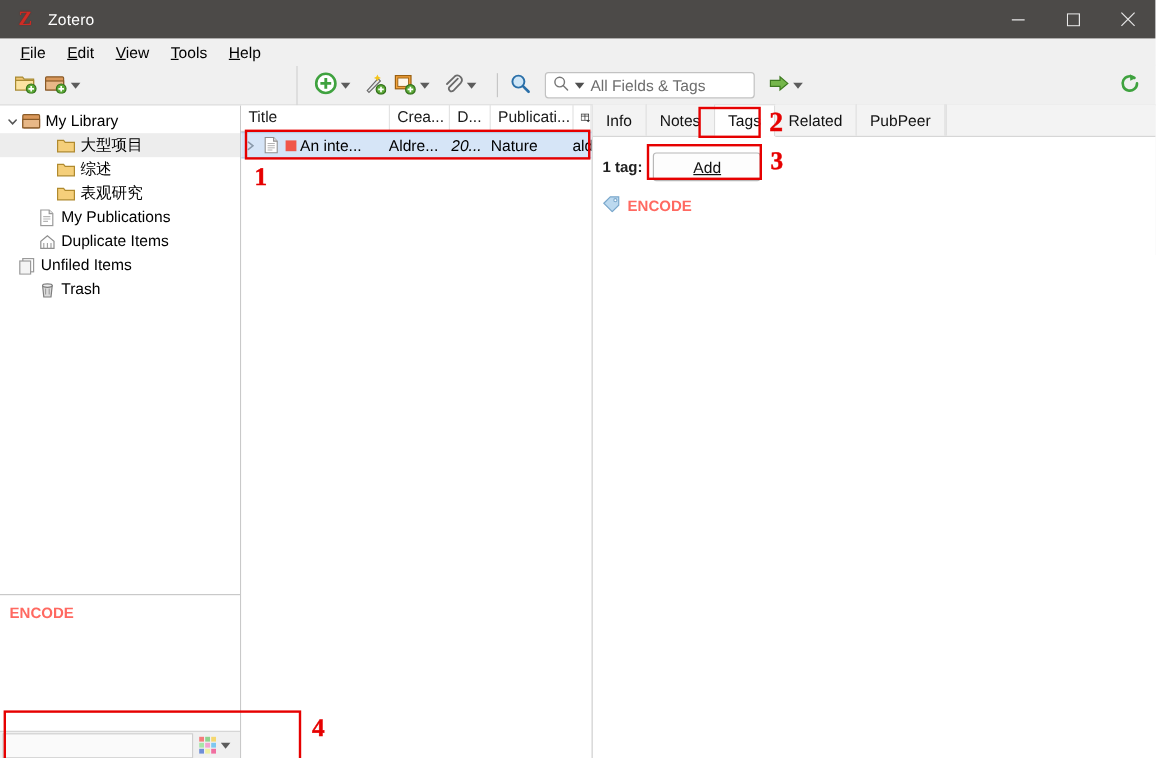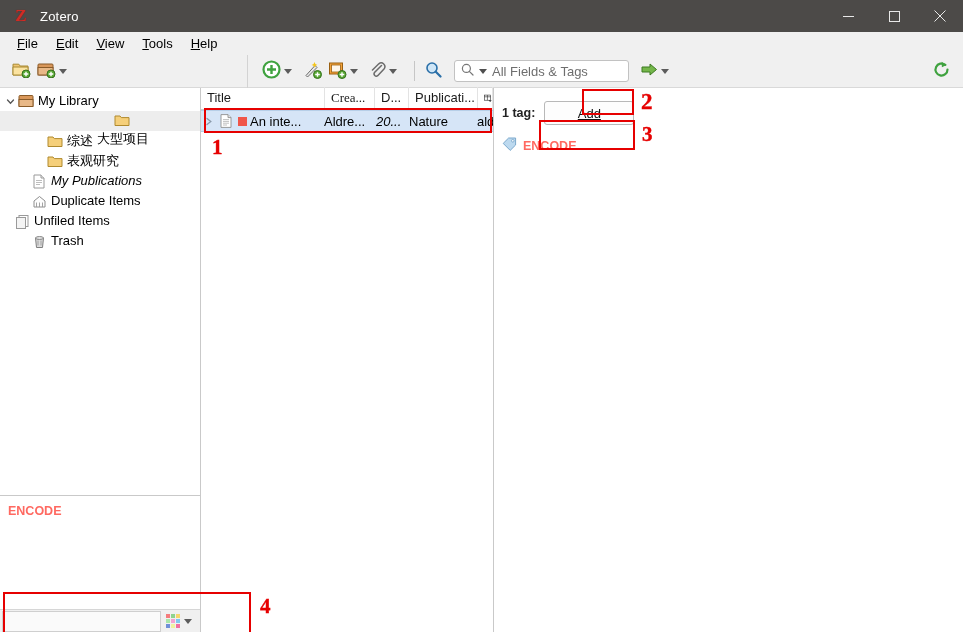--- a/index.html
+++ b/index.html
@@ -140,21 +140,21 @@
            border-right: 1px solid #c9c9c9; position: relative; }
   .colhead {
     height: 22px; display: flex; align-items: center;
     background: #fff; border-bottom: 1px solid #d0d0d0;
     font-size: 13px; color: #1a1a1a;
   }
   .colhead .c { padding-left: 6px; height: 24px; line-height: 22px;
                 border-right: 1px solid #e3e3e3; overflow: hidden;
                 white-space: nowrap; cursor: default; }
   .c-title { width: 124px; }
-  .c-creator { width: 50px; font-family: Liberation Serif, serif; }
+  .c-creator { width: 50px; }
   .c-date { width: 34px; }
   .c-pub { width: 69px; }
   .c-picker { flex: 1; display: flex; align-items: center;
               justify-content: center; border-right: none; }
   .itemrow {
     height: 22px; display: flex; align-items: center;
     background: #d6e5f7; font-size: 13px; white-space: nowrap;
     border-top: 1px solid #b7cfe8; border-bottom: 1px solid #b7cfe8;
     cursor: default;
   }
@@ -359,21 +359,21 @@
           <span class="ico">
             <svg width="16" height="14" viewBox="0 0 16 14">
               <rect x="1" y="1.5" width="14" height="11" rx="1" fill="#d9975a" stroke="#8a5b28" stroke-width="1"></rect>
               <rect x="1" y="5.5" width="14" height="7" fill="#e8b887" stroke="#8a5b28" stroke-width="1"></rect>
             </svg>
           </span>
           <span class="lbl">My Library</span>
         </div>
 
 
-        <div class="row sel" style="padding-left:46px;flex-direction:column;">
+        <div class="row sel" style="padding-left:46px;">
           <span class="ico">
             <svg width="16" height="13" viewBox="0 0 16 13">
               <path d="M1 2 L6 2 L7.3 3.6 L15 3.6 L15 11.5 L1 11.5 Z" fill="#f5cf7a" stroke="#b08a2e" stroke-width="1"></path>
             </svg>
           </span>
           <span class="lbl">大型项目</span>
         </div>
 
         <div class="row" style="padding-left:46px;">
           <span class="ico">
@@ -386,21 +386,21 @@
 
         <div class="row" style="padding-left:46px;">
           <span class="ico">
             <svg width="16" height="13" viewBox="0 0 16 13">
               <path d="M1 2 L6 2 L7.3 3.6 L15 3.6 L15 11.5 L1 11.5 Z" fill="#f5cf7a" stroke="#b08a2e" stroke-width="1"></path>
             </svg>
           </span>
           <span class="lbl">表观研究</span>
         </div>
 
-        <div class="row" style="padding-left:30px;font-style:italic;">
+        <div class="row" style="padding-left:30px;">
           <span class="ico">
             <svg width="14" height="15" viewBox="0 0 14 15">
               <path d="M2 1 L9 1 L12 4 L12 14 L2 14 Z" fill="#fff" stroke="#9a9a9a" stroke-width="1"></path>
               <path d="M9 1 L9 4 L12 4" fill="#e8e8e8" stroke="#9a9a9a" stroke-width="1"></path>
               <path d="M4 6.5 H10 M4 8.5 H10 M4 10.5 H8" stroke="#b5b5b5" stroke-width=".9"></path>
             </svg>
           </span>
           <span class="lbl">My Publications</span>
         </div>
 
@@ -502,20 +502,38 @@
           <span class="cell" style="width:68px;">Nature</span>
           <span class="cell" style="flex:1;">ald...</span>
         </div>
       </div>
 
       <div class="anno-box" style="left:3px; top:20px; width:288px; height:25px;"></div>
       <div class="anno-num" style="left:11px; top:47px;">1</div>
     </div>
 
     <div class="right">
+      <div class="tabs">
+        <div class="tab">
+          <span>Info</span>
+        </div>
+        <div class="tab">
+          <span>Notes</span>
+        </div>
+        <div class="tab active">
+          <span>Tags</span>
+        </div>
+        <div class="tab">
+          <span>Related</span>
+        </div>
+        <div class="tab">
+          <span>PubPeer</span>
+        </div>
+        <div class="tabs-filler"></div>
+      </div>
 
       <div class="tagpanel">
         <div class="tagpanel-head">
           <span class="tagcount">1 tag:</span>
           <div class="addbtn">Add</div>
         </div>
         <div class="taglist">
           <div class="tagline">
             <span>
               <svg width="15" height="14" viewBox="0 0 15 14">

